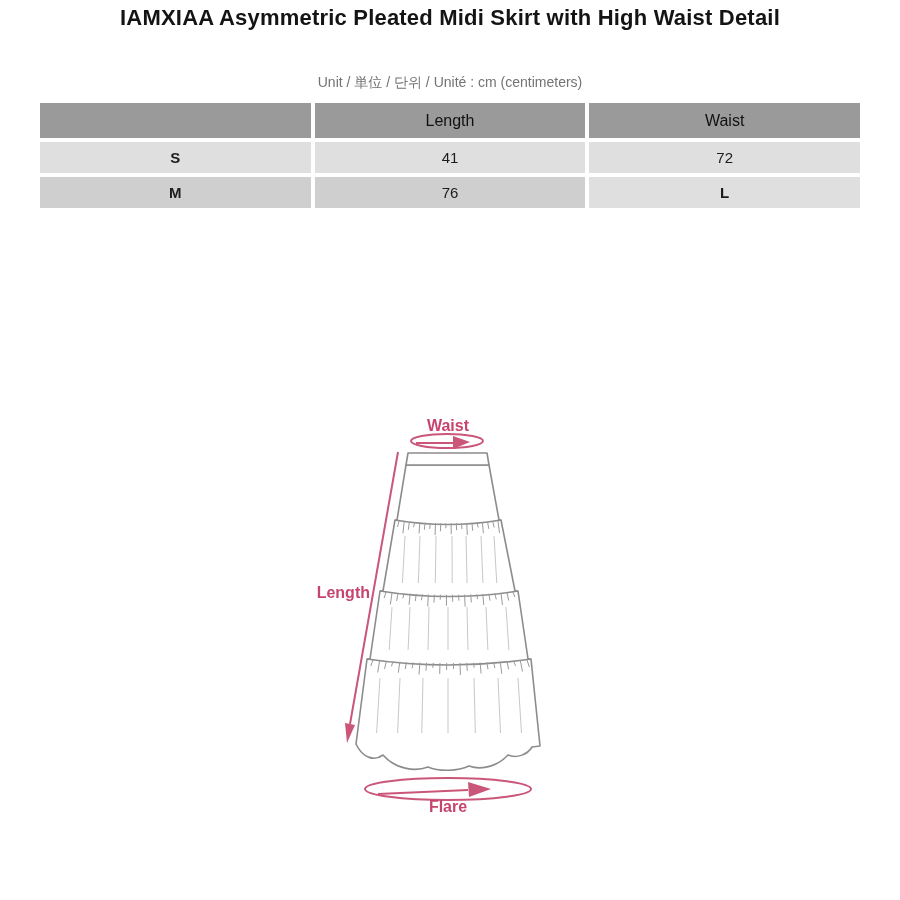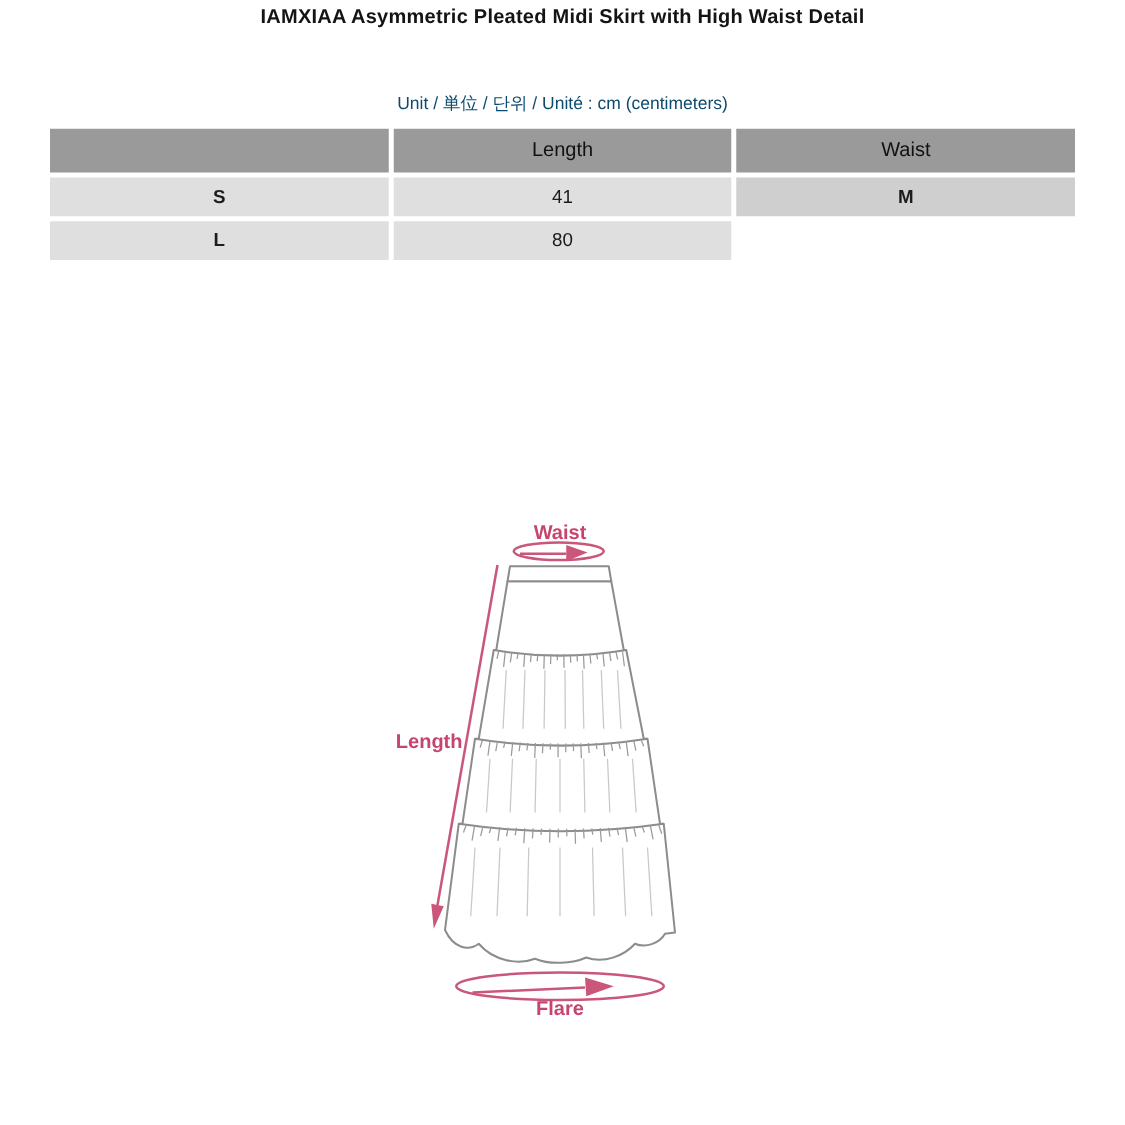--- a/index.html
+++ b/index.html
@@ -2,25 +2,25 @@
 <html><head>
 <meta charset="utf-8">
 <style>
   html,body{margin:0;padding:0;}
   body{
     width:900px;height:900px;background:#ffffff;position:relative;
     font-family:"Liberation Sans", sans-serif;overflow:hidden;
   }
   .title{
     position:absolute;top:5px;left:0;width:900px;text-align:center;
-    font-size:16px;font-weight:bold;color:#141414;letter-spacing:.2px;
+    font-size:22px;font-weight:bold;color:#141414;letter-spacing:.2px;
   }
   .unit-note{
     position:absolute;top:74px;left:0;width:900px;text-align:center;
-    font-size:14px;color:#0c4a6e;
+    font-size:14px;color:#737373;
   }
   .size-table{
     position:absolute;left:40px;top:103px;width:820px;
     display:grid;grid-template-columns:1fr 1fr 1fr;
     grid-template-rows:35px 31px 31px 31px;gap:4px;background:#ffffff;
   }
   .cell{
     display:flex;align-items:center;justify-content:center;
     font-size:15px;color:#1c1c1c;
   }
@@ -39,25 +39,26 @@
 <div class="title">IAMXIAA Asymmetric Pleated Midi Skirt with High Waist Detail</div>
 <div class="unit-note">Unit / 単位 / 단위 / Unité : cm (centimeters)</div>
 
 <div class="size-table">
   <div class="cell head"></div>
   <div class="cell head">Length</div>
   <div class="cell head">Waist</div>
 
   <div class="cell light size-label">S</div>
   <div class="cell light">41</div>
+  <div class="cell light">72</div>
 
   <div class="cell mid size-label">M</div>
+  <div class="cell mid">76</div>
 
   <div class="cell light size-label">L</div>
-  <div class="cell light">80</div>
 </div>
 
 <svg class="diagram" viewBox="280 405 340 420" xmlns="http://www.w3.org/2000/svg">
 
   <text class="ann-label" x="448" y="431" text-anchor="middle">Waist</text>
   <g stroke="#ca5679" stroke-width="2" fill="none">
     <ellipse cx="447" cy="441" rx="36" ry="7"></ellipse>
     <line x1="416" y1="443" x2="453" y2="443"></line>
     <polygon points="453,436 470,442 453,449" fill="#ca5679" stroke="none"></polygon>
   </g>

